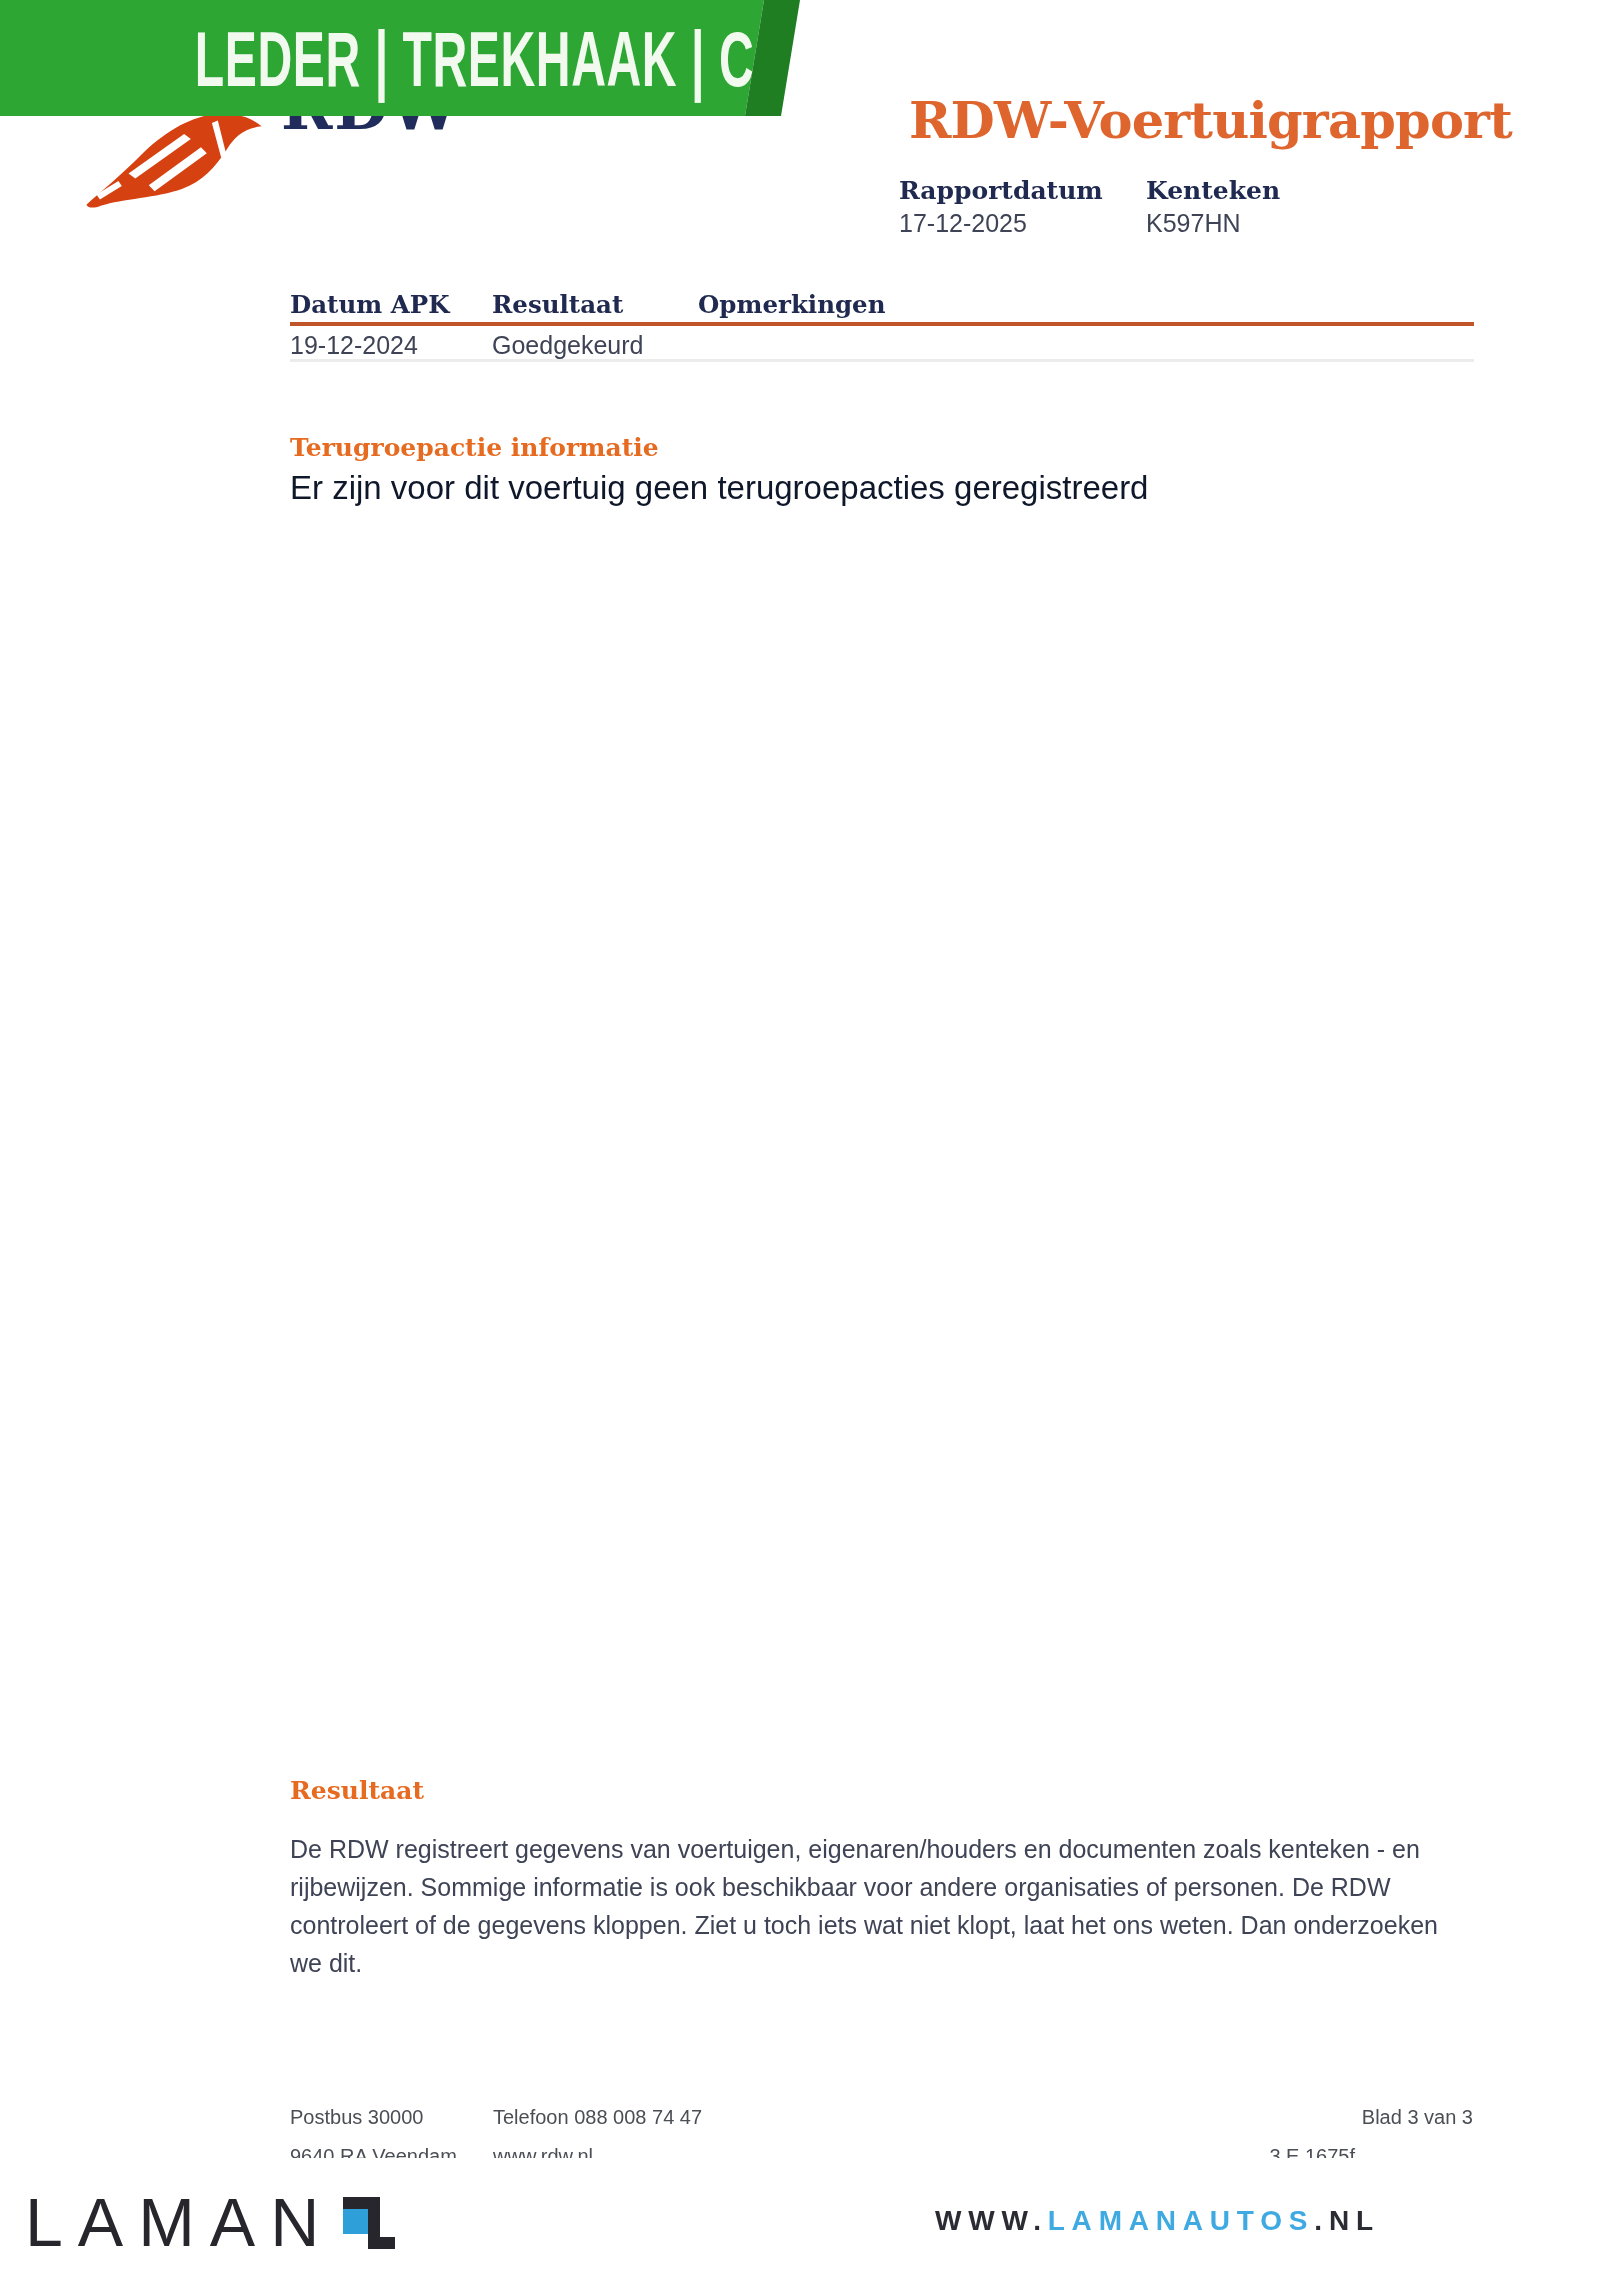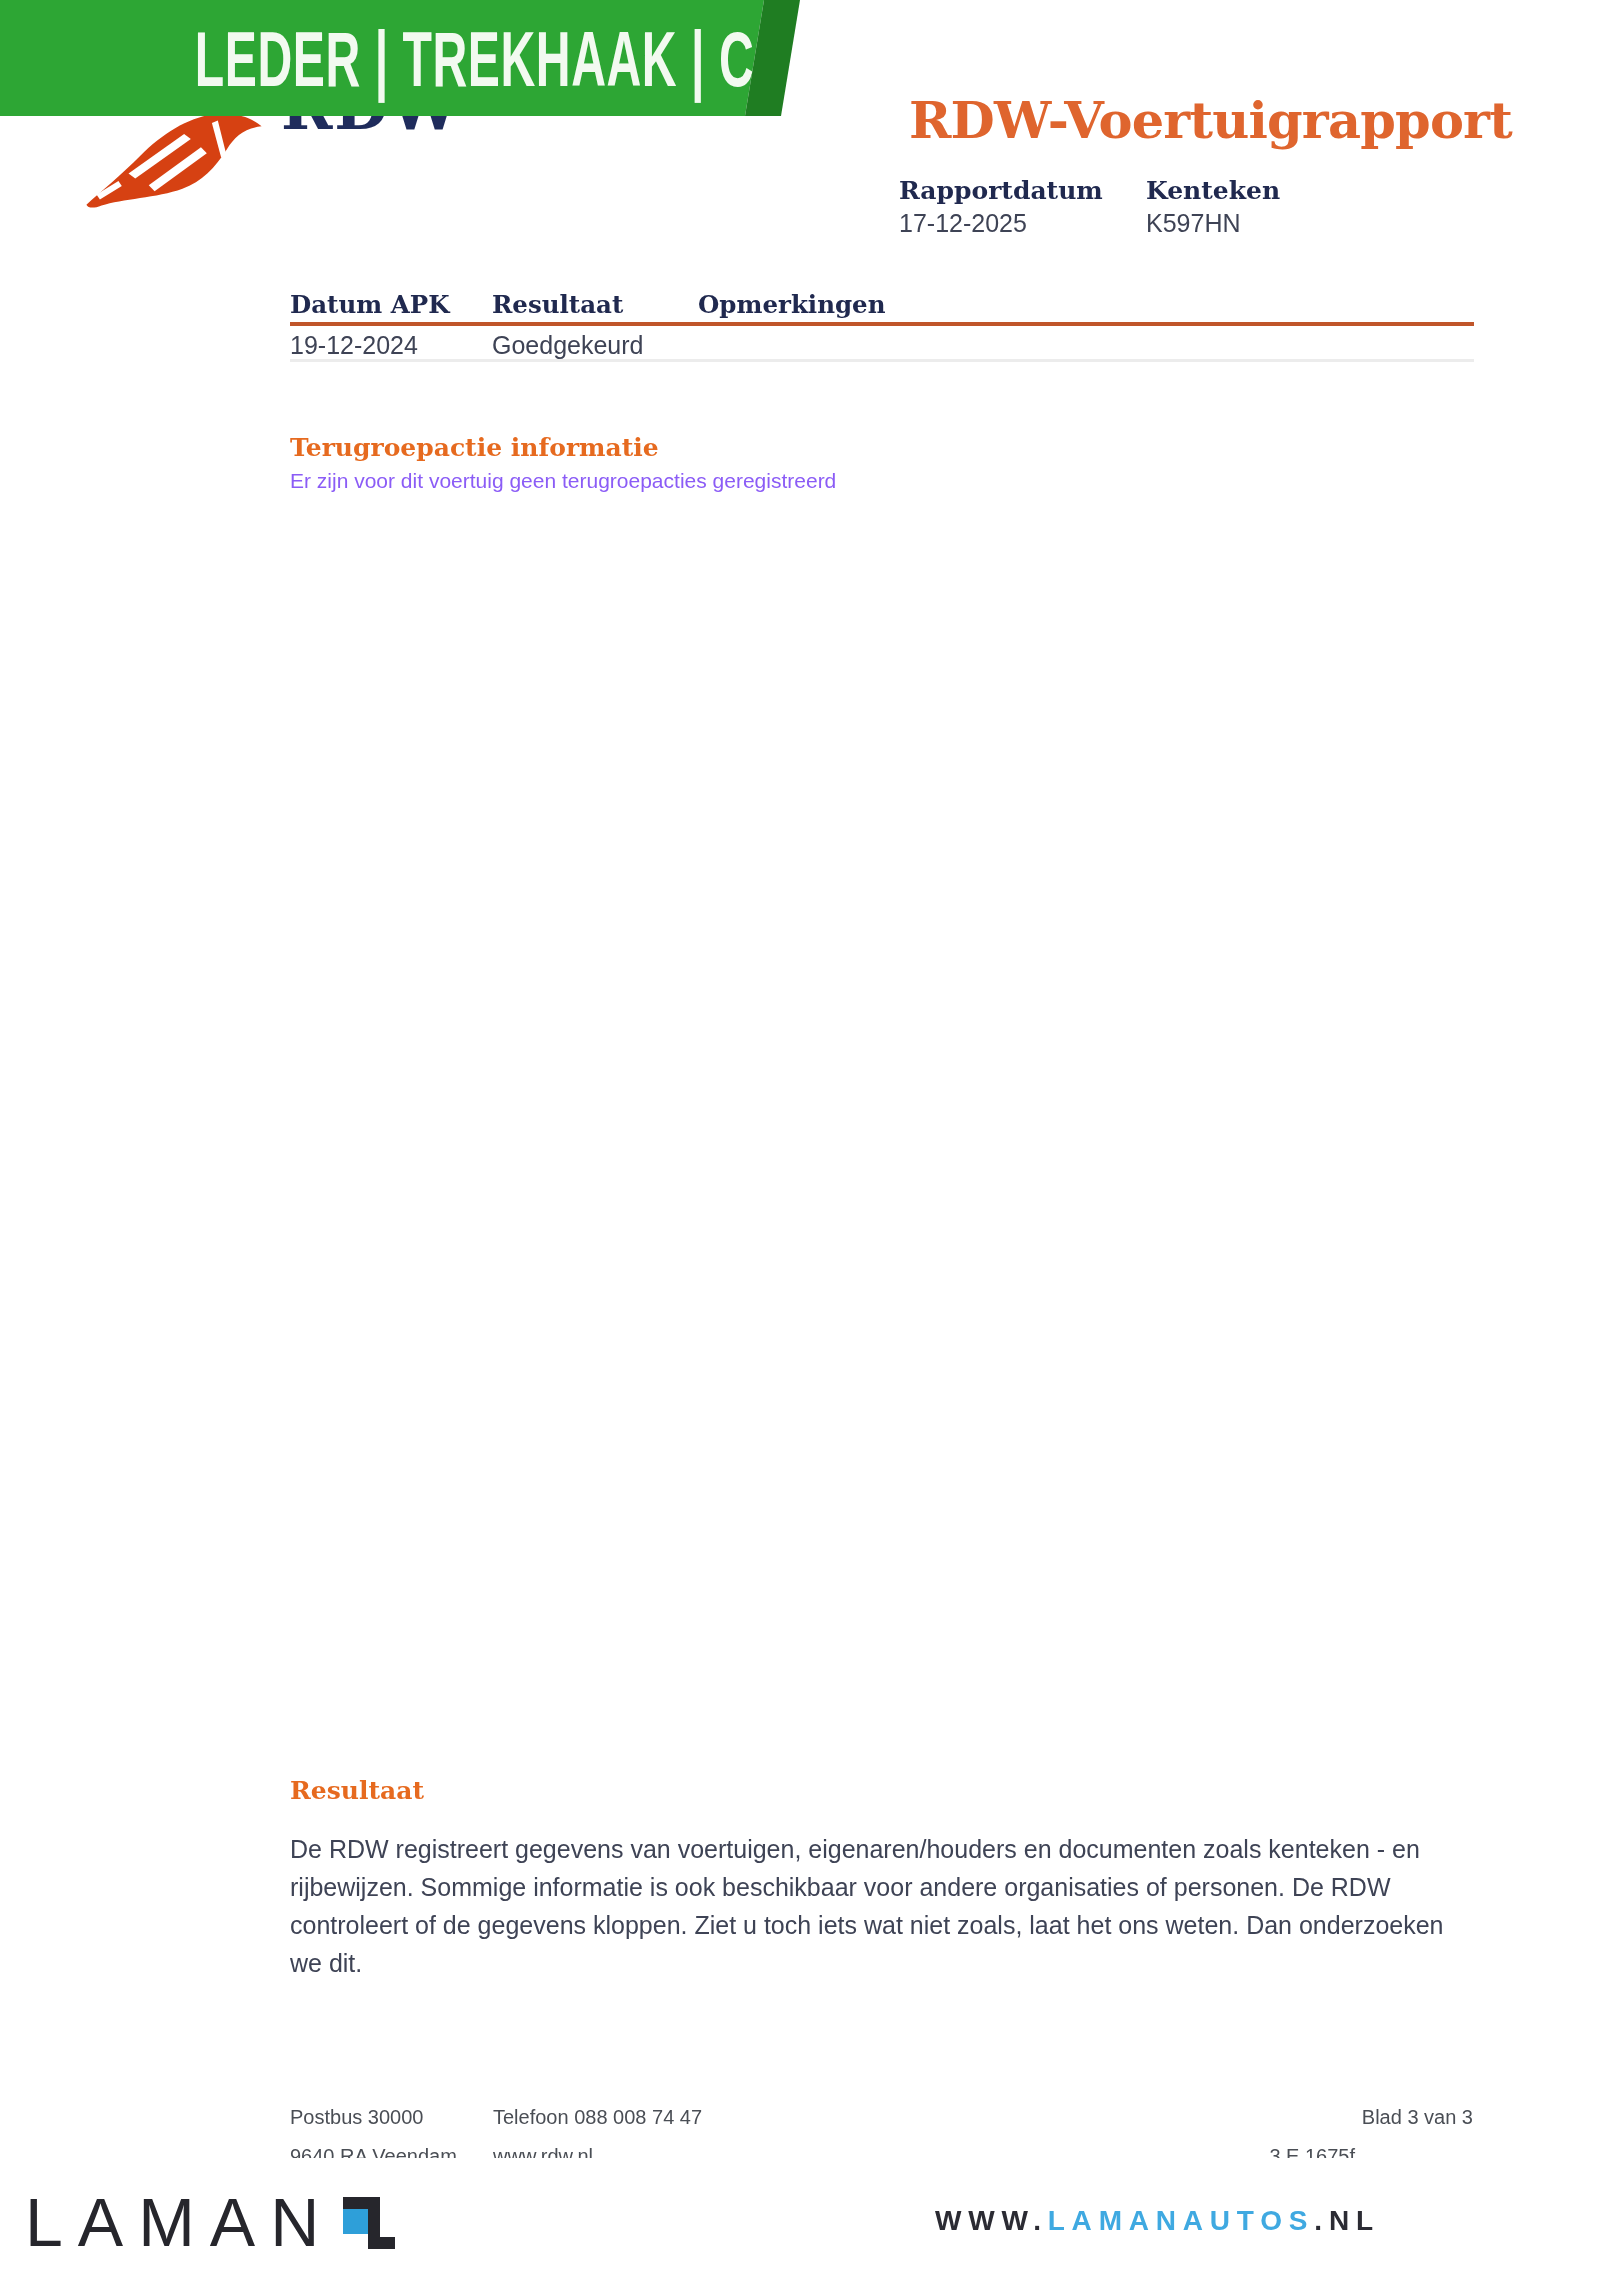--- a/index.html
+++ b/index.html
@@ -31,21 +31,21 @@
   
   .th{position:absolute;top:290px;font-size:24.5px;color:#20294f;white-space:nowrap;}
   .th1{left:290px;} .th2{left:492px;} .th3{left:698px;}
   .rule-orange{position:absolute;left:290px;top:322px;width:1184px;height:4.2px;background:#c0552a;}
   .td{position:absolute;top:331px;font-size:25px;color:#3e4355;white-space:nowrap;}
   .rule-gray{position:absolute;left:290px;top:359px;width:1184px;height:2.5px;background:#ececec;}
 
   
   .sec-head{position:absolute;left:290px;font-size:25px;color:#e66a1f;white-space:nowrap;}
   .recall-head{top:433px;}
-  .recall-text{position:absolute;left:290px;top:469px;font-size:21px;color:#8b5cf6;white-space:nowrap;}
+  .recall-text{position:absolute;left:290px;top:469px;font-size:33px;color:#0f172a;white-space:nowrap;}
   .proclaimer-head{top:1776px;}
   .proclaimer-body{position:absolute;left:290px;top:1830px;width:1216px;font-size:25px;
                    color:#3e4355;line-height:38px;}
 
   
   .foot-item{position:absolute;font-size:20px;color:#4a4e55;white-space:nowrap;}
   .foot-r1{top:2106px;}
   .foot-right{left:auto;right:148px;text-align:right;}
   .foot-clip{position:absolute;left:0;top:2145px;width:1503px;height:12.7px;overflow:hidden;}
   .foot-clip .foot-item{top:0;}
@@ -109,21 +109,21 @@
   <div class="td th3"></div>
   <div class="rule-gray"></div>
 
   <div class="sec-head slab recall-head">Terugroepactie informatie</div>
   <div class="recall-text">Er zijn voor dit voertuig geen terugroepacties geregistreerd</div>
 
   <div class="sec-head slab proclaimer-head">Resultaat</div>
   <div class="proclaimer-body">
     <div>De RDW registreert gegevens van voertuigen, eigenaren/houders en documenten zoals kenteken - en</div>
     <div>rijbewijzen. Sommige informatie is ook beschikbaar voor andere organisaties of personen. De RDW</div>
-    <div>controleert of de gegevens kloppen. Ziet u toch iets wat niet zoals, laat het ons weten. Dan onderzoeken</div>
+    <div>controleert of de gegevens kloppen. Ziet u toch iets wat niet klopt, laat het ons weten. Dan onderzoeken</div>
     <div>we dit.</div>
   </div>
 
   <div class="foot-item foot-r1" style="left:290px;">Postbus 30000</div>
   <div class="foot-item foot-r1" style="left:493px;">Telefoon 088 008 74 47</div>
   <div class="foot-item foot-r1 foot-right">Blad 3 van 3</div>
 
   <div class="foot-clip">
     <div class="foot-item" style="left:290px;">9640 RA Veendam</div>
     <div class="foot-item" style="left:493px;">www.rdw.nl</div>

